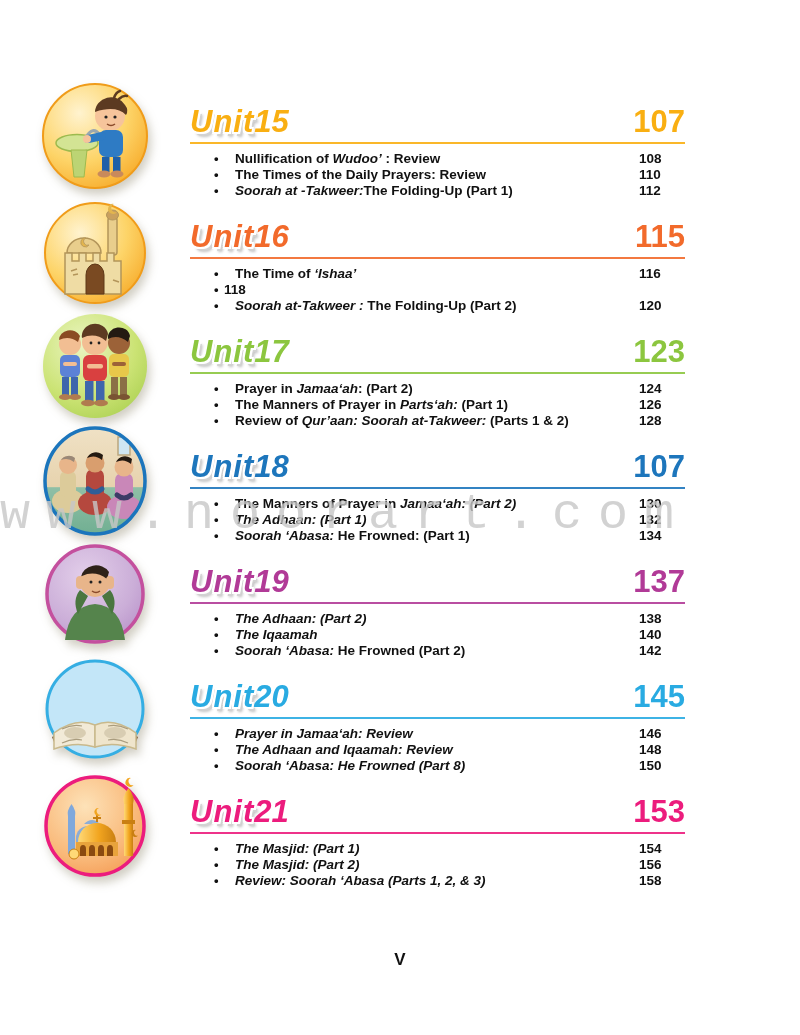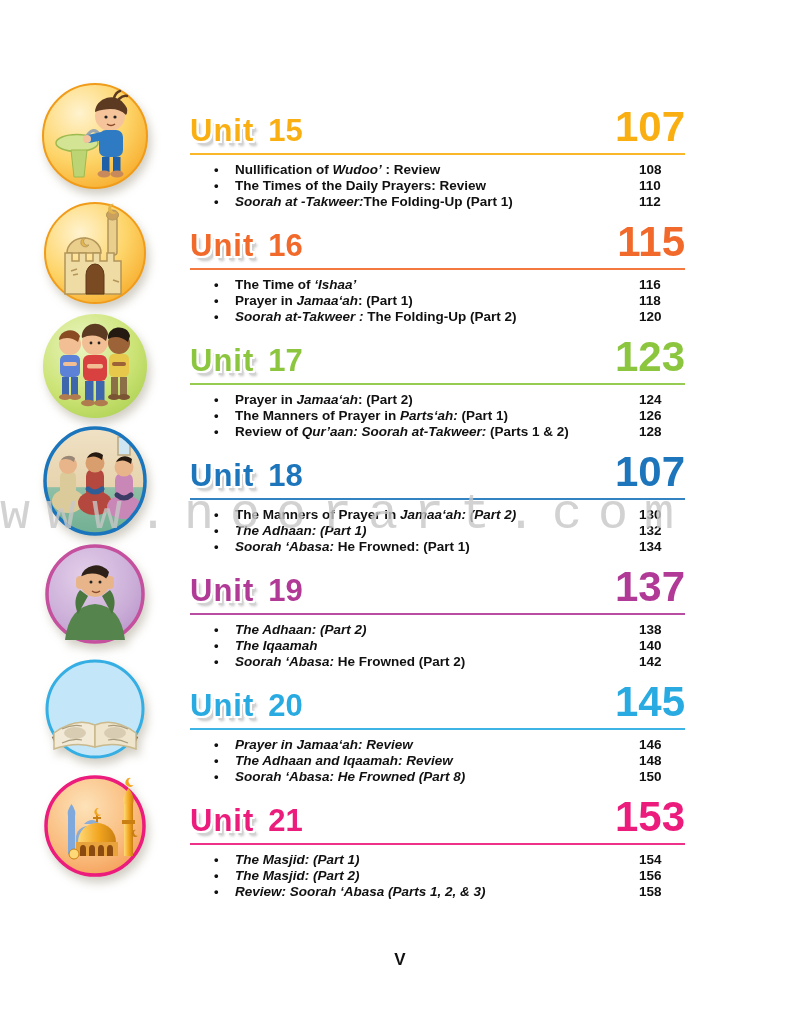--- a/index.html
+++ b/index.html
@@ -4,26 +4,26 @@
 <style>
   html,body{margin:0;padding:0;background:#fff;}
   .page{position:relative;width:800px;height:1035px;background:#ffffff;overflow:hidden;
         font-family:"Liberation Sans",sans-serif;}
   .units{position:absolute;top:78px;left:0;width:800px;}
   .unit-row{display:flex;height:115px;align-items:stretch;}
   .illu{width:190px;display:flex;align-items:center;justify-content:center;flex-shrink:0;}
   .illu svg{width:110px;height:112px;filter:drop-shadow(3px 6px 5px rgba(90,80,40,.28));}
   .content{width:495px;display:flex;flex-direction:column;padding-top:28px;box-sizing:border-box;}
   .unit-header{display:flex;justify-content:space-between;align-items:baseline;line-height:1;}
-  .unit-title{display:flex;align-items:flex-end;gap:14px;}
+  .unit-title{display:flex;align-items:flex-end;font-style:italic;}
   .unit-word{font-size:31px;font-weight:bold;letter-spacing:1px;color:var(--u);
      text-shadow:-2px -2px 0 #fff,2px -2px 0 #fff,-2px 2px 0 #fff,2px 2px 0 #fff,
      -2px 0 0 #fff,2px 0 0 #fff,0 -2px 0 #fff,0 2px 0 #fff,3px 4px 0 #d2d2d2,4px 5px 3px #c0c0c0;}
   .unit-num{font-size:31px;font-weight:bold;color:var(--u);}
-  .unit-page{font-size:42px;font-weight:bold;color:var(--u);}
+  .unit-page{font-size:31px;font-weight:bold;color:var(--u);}
   .rule{height:0;border-bottom:2.5px solid var(--u);margin-top:5px;opacity:.9;}
   .items{list-style:none;margin:7px 0 0 0;padding:0;}
   .toc-item{display:flex;align-items:baseline;font-size:13.5px;font-weight:bold;
      color:#111;line-height:15.8px;}
   .bullet{width:10px;margin-left:24px;flex-shrink:0;font-size:13px;}
   .title{flex:1;margin-left:11px;}
   .it{font-style:italic;}
   .item-page{width:46px;text-align:left;flex-shrink:0;}
   .watermark{position:absolute;top:486px;left:0;width:650px;text-align:center;
      font-family:"Liberation Mono",monospace;font-size:50px;letter-spacing:16px;
@@ -127,21 +127,20 @@
       </header>
       <div class="rule"></div>
       <ul class="items">
             <li class="toc-item">
               <span class="bullet">•</span>
               <span class="title"><span>The Time of </span><span class="it">‘Ishaa’</span></span>
               <span class="item-page">116</span>
             </li>
             <li class="toc-item">
               <span class="bullet">•</span>
-              <span class="title"><span>Prayer in </span><span class="it">Jamaa‘ah</span><span>: (Part 1)</span></span>
               <span class="item-page">118</span>
             </li>
             <li class="toc-item">
               <span class="bullet">•</span>
               <span class="title"><span class="it">Soorah at-Takweer :</span><span> The Folding-Up (Part 2)</span></span>
               <span class="item-page">120</span>
             </li>
           </ul>
     </div>
   </section>

